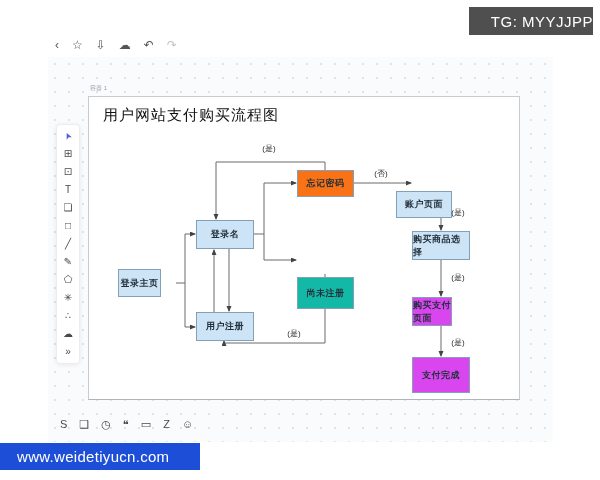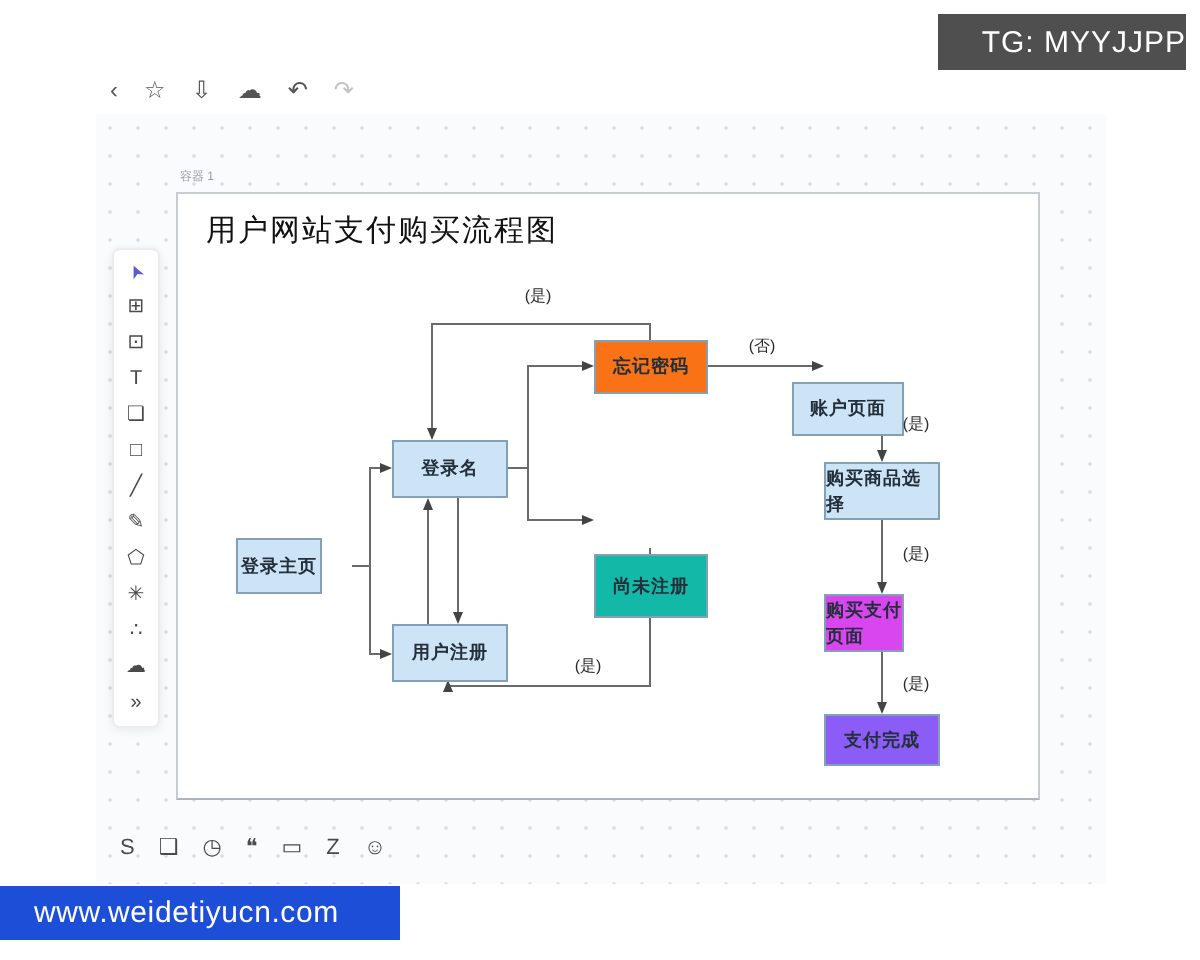--- a/index.html
+++ b/index.html
@@ -137,21 +137,21 @@
     </svg>
   <div class="frame-title">用户网站支付购买流程图</div>
 <div class="node" style="left: 29px; top: 172px; width: 43px; height: 28px; background: rgb(205, 228, 246); border-color: rgb(130, 160, 184);">登录主页</div>
     <div class="node" style="left: 107px; top: 123px; width: 58px; height: 29px; background: rgb(205, 228, 246); border-color: rgb(130, 160, 184);">登录名</div>
     <div class="node" style="left: 107px; top: 215px; width: 58px; height: 29px; background: rgb(205, 228, 246); border-color: rgb(130, 160, 184);">用户注册</div>
     <div class="node" style="left: 208px; top: 73px; width: 57px; height: 27px; background: #f97316; border-color: rgb(130, 160, 184);">忘记密码</div>
     <div class="node" style="left: 208px; top: 149px; width: 57px; height: 32px; background: #14b8a6; border-color: rgb(130, 160, 184); margin-top: 31px;">尚未注册</div>
     <div class="node" style="left: 307px; top: 73px; width: 56px; height: 27px; background: rgb(205, 228, 246); border-color: rgb(130, 160, 184); margin-top: 21px;">账户页面</div>
     <div class="node" style="left: 323px; top: 134px; width: 58px; height: 29px; background: rgb(205, 228, 246); border-color: rgb(130, 160, 184);">购买商品选择</div>
     <div class="node" style="left: 323px; top: 200px; width: 40px; height: 29px; background: #d946ef; border-color: rgb(130, 160, 184);">购买支付页面</div>
-    <div class="node" style="left: 323px; top: 260px; width: 58px; height: 26px; background: #8b5cf6; border-color: rgb(130, 160, 184);">支付完成</div>
+    <div class="node" style="left: 323px; top: 260px; width: 58px; height: 36px; background: #d946ef; border-color: rgb(130, 160, 184);">支付完成</div>
     <span class="edge-label" style="left: 180px; top: 51px;">(是)</span>
     <span class="edge-label" style="left: 292px; top: 76px;">(否)</span>
     <span class="edge-label" style="left: 369px; top: 115px;">(是)</span>
     <span class="edge-label" style="left: 369px; top: 180px;">(是)</span>
     <span class="edge-label" style="left: 369px; top: 245px;">(是)</span>
     <span class="edge-label" style="left: 205px; top: 236px;">(是)</span>
   </div>
 
 <div class="bottom-toolbar">
     <span class="tool">S</span>

